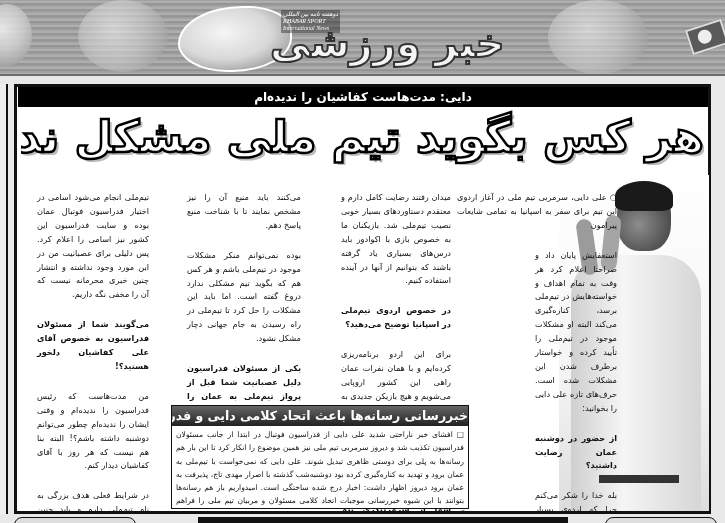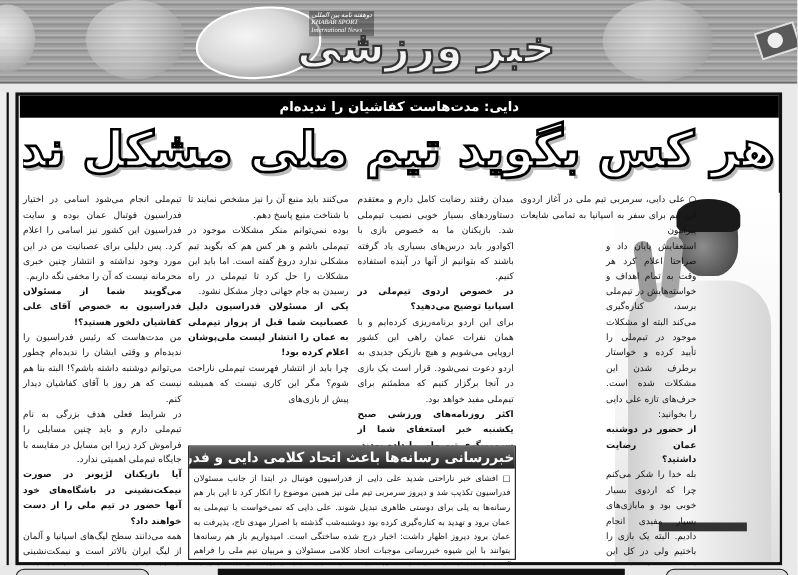--- a/index.html
+++ b/index.html
@@ -14,21 +14,21 @@
   .logo-latin{position:absolute;left:281px;top:10px;font-size:6px;line-height:7px;color:#fff;background:rgba(0,0,0,.35);padding:1px 2px;font-style:italic;font-family:"Liberation Serif",serif;}
   .stamp{position:absolute;left:688px;top:24px;width:34px;height:22px;background:#5a5a5a;transform:rotate(-18deg);border:2px solid #ddd;}
   .stamp:after{content:"";position:absolute;left:8px;top:3px;width:14px;height:14px;border-radius:50%;background:#eee;}
 
   .frame{position:absolute;left:14px;top:84px;width:697px;height:430px;background:#fff;border:3px solid #111;box-sizing:border-box;}
   .left-strip{position:absolute;left:0;top:84px;width:6px;height:430px;border-right:2px solid #111;background:#eee;}
   .kicker{position:absolute;left:1px;top:0;right:0;height:20px;background:#000;color:#fff;font-size:12px;font-weight:bold;text-align:center;line-height:20px;direction:rtl;}
   .headline{position:absolute;left:4px;right:4px;top:22px;height:56px;text-align:center;direction:rtl;font-size:44px;font-weight:900;line-height:56px;color:#fff;-webkit-text-stroke:2.5px #000;text-shadow:3px 3px 0 #bbb;white-space:nowrap;overflow:hidden;font-family:"DejaVu Sans",sans-serif;letter-spacing:-1px;}
 
   .col{position:absolute;top:88px;direction:rtl;text-align:justify;font-size:8.2px;line-height:13.9px;color:#111;font-family:"DejaVu Sans",sans-serif;}
-  .col p{margin:0;}
+  .col p{margin:16px;}
   .col .q{font-weight:bold;}
   .col1{left:456px;width:160px;}
   .col2{left:308px;width:142px;}
   .col3{left:154px;width:146px;}
   .col4{left:4px;width:144px;}
   .col1 .intro{width:160px;}
   .col1 .narrow{width:82px;}
 
   .photo{position:absolute;left:542px;top:88px;width:150px;height:336px;overflow:hidden;}
   .photo .bg{position:absolute;inset:0;background:linear-gradient(180deg,#ffffff 0%,#f4f4f4 60%,#ddd 100%);}

